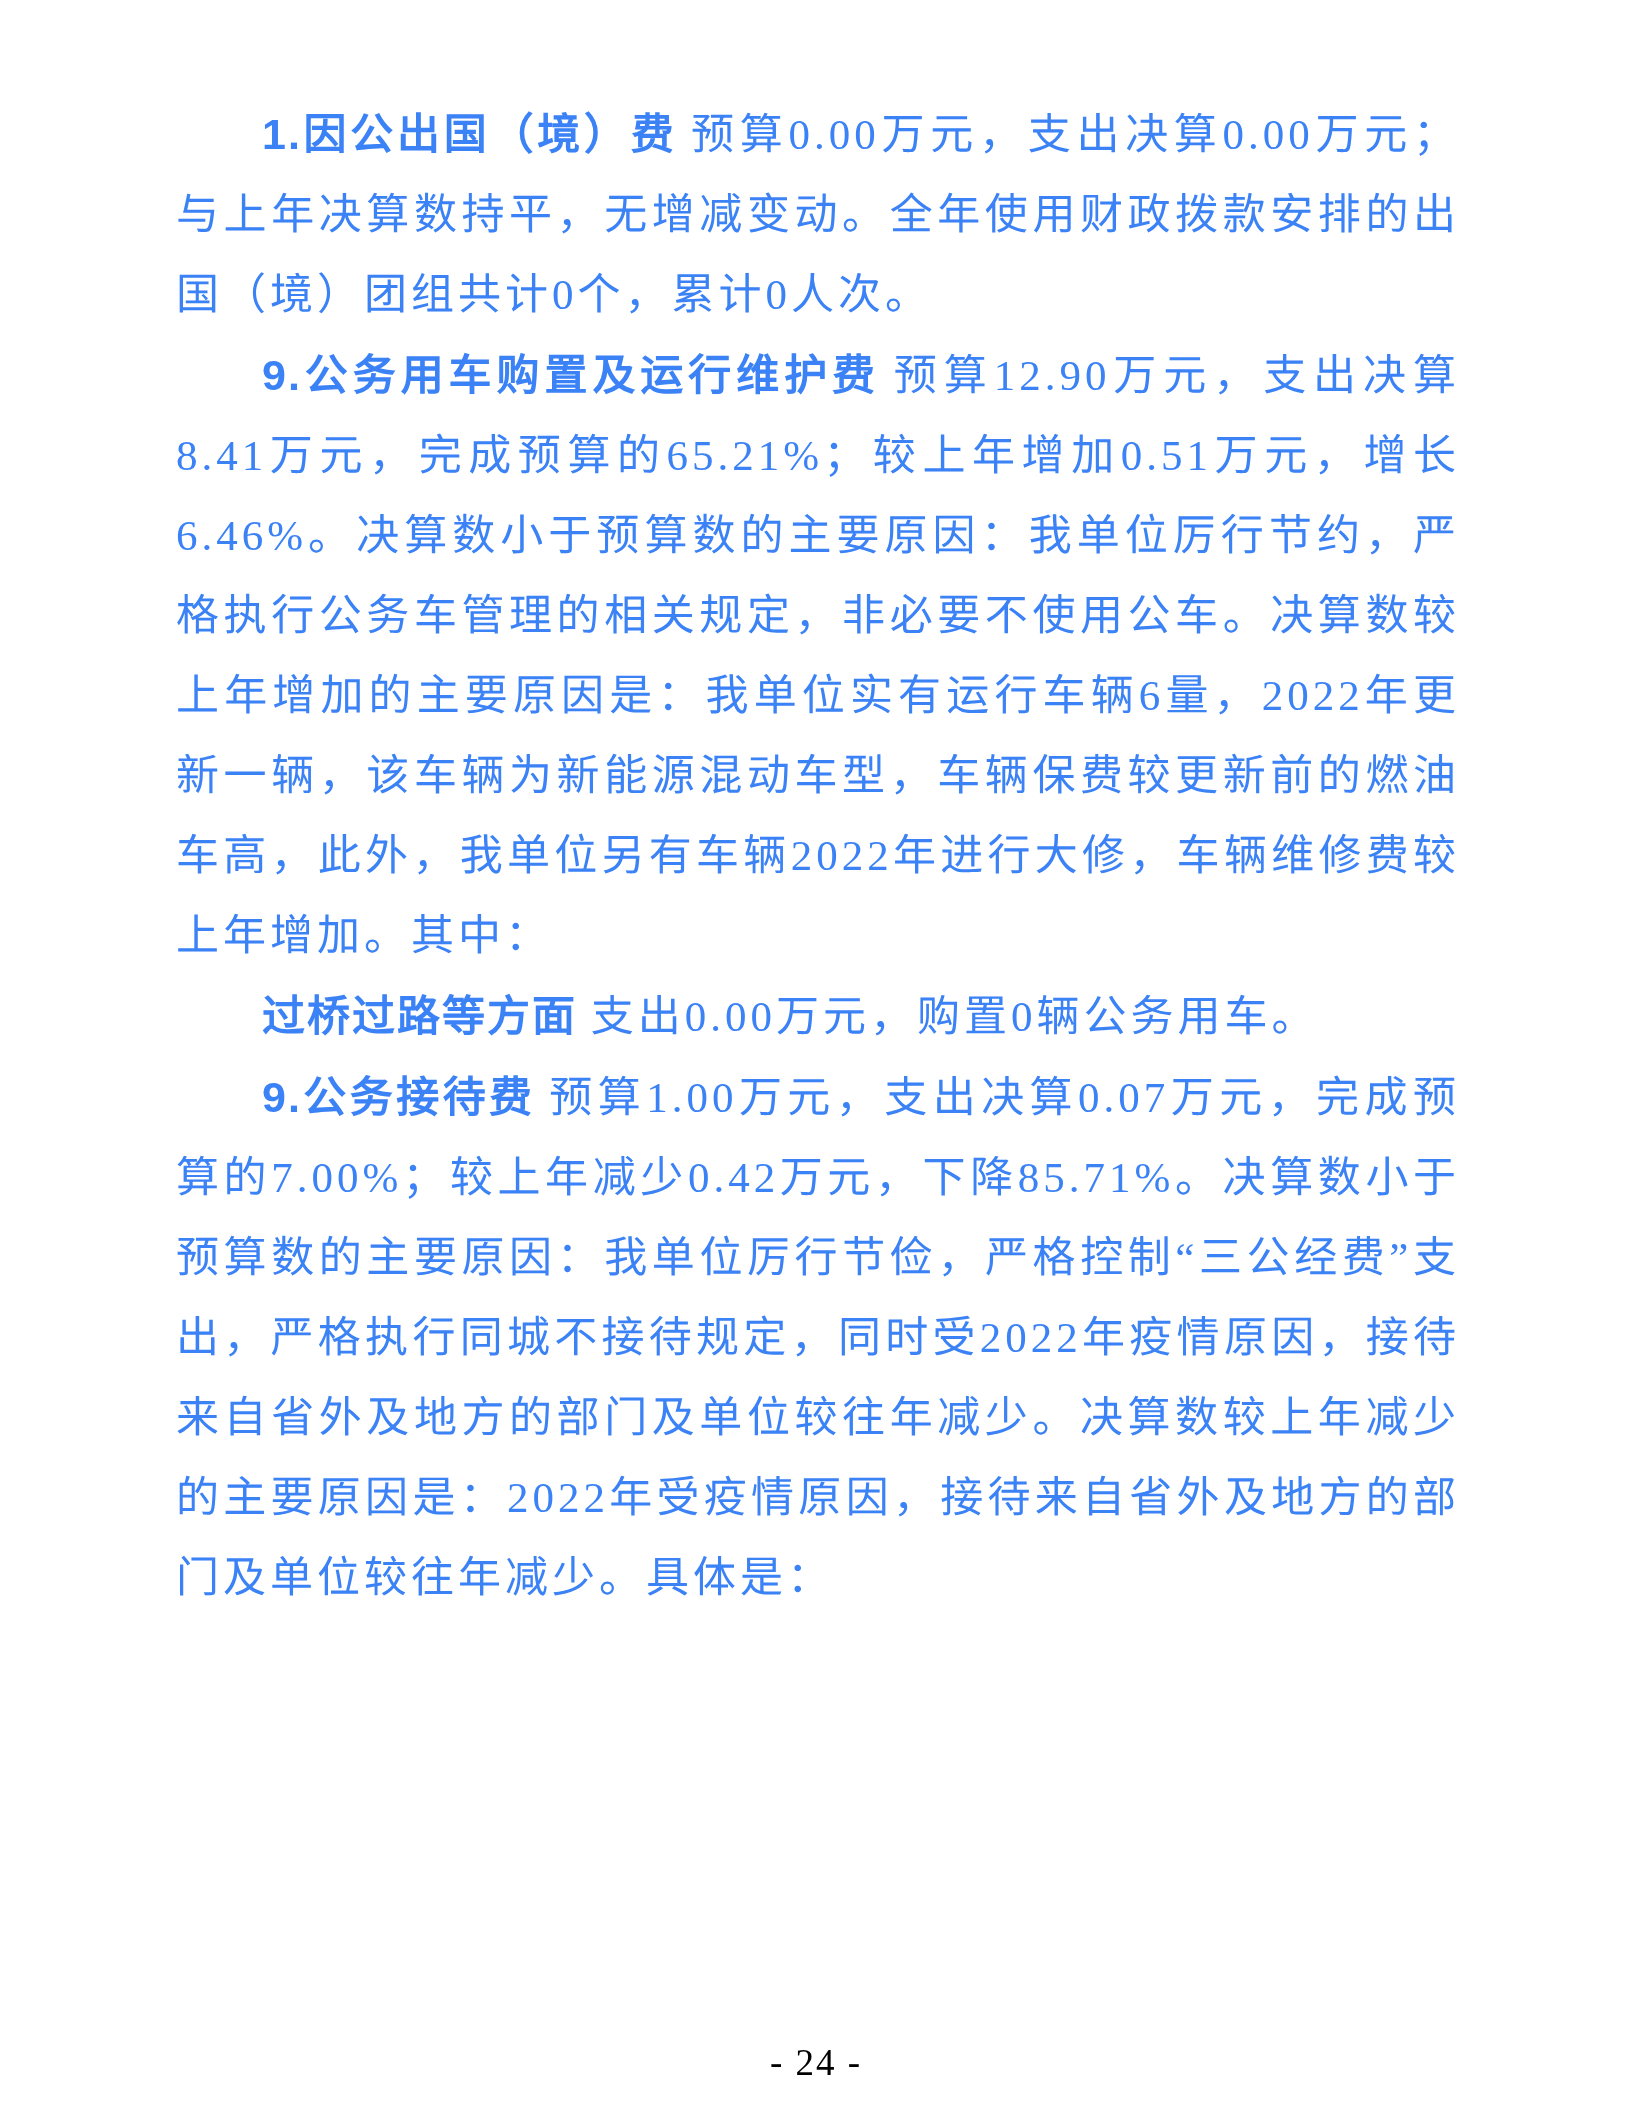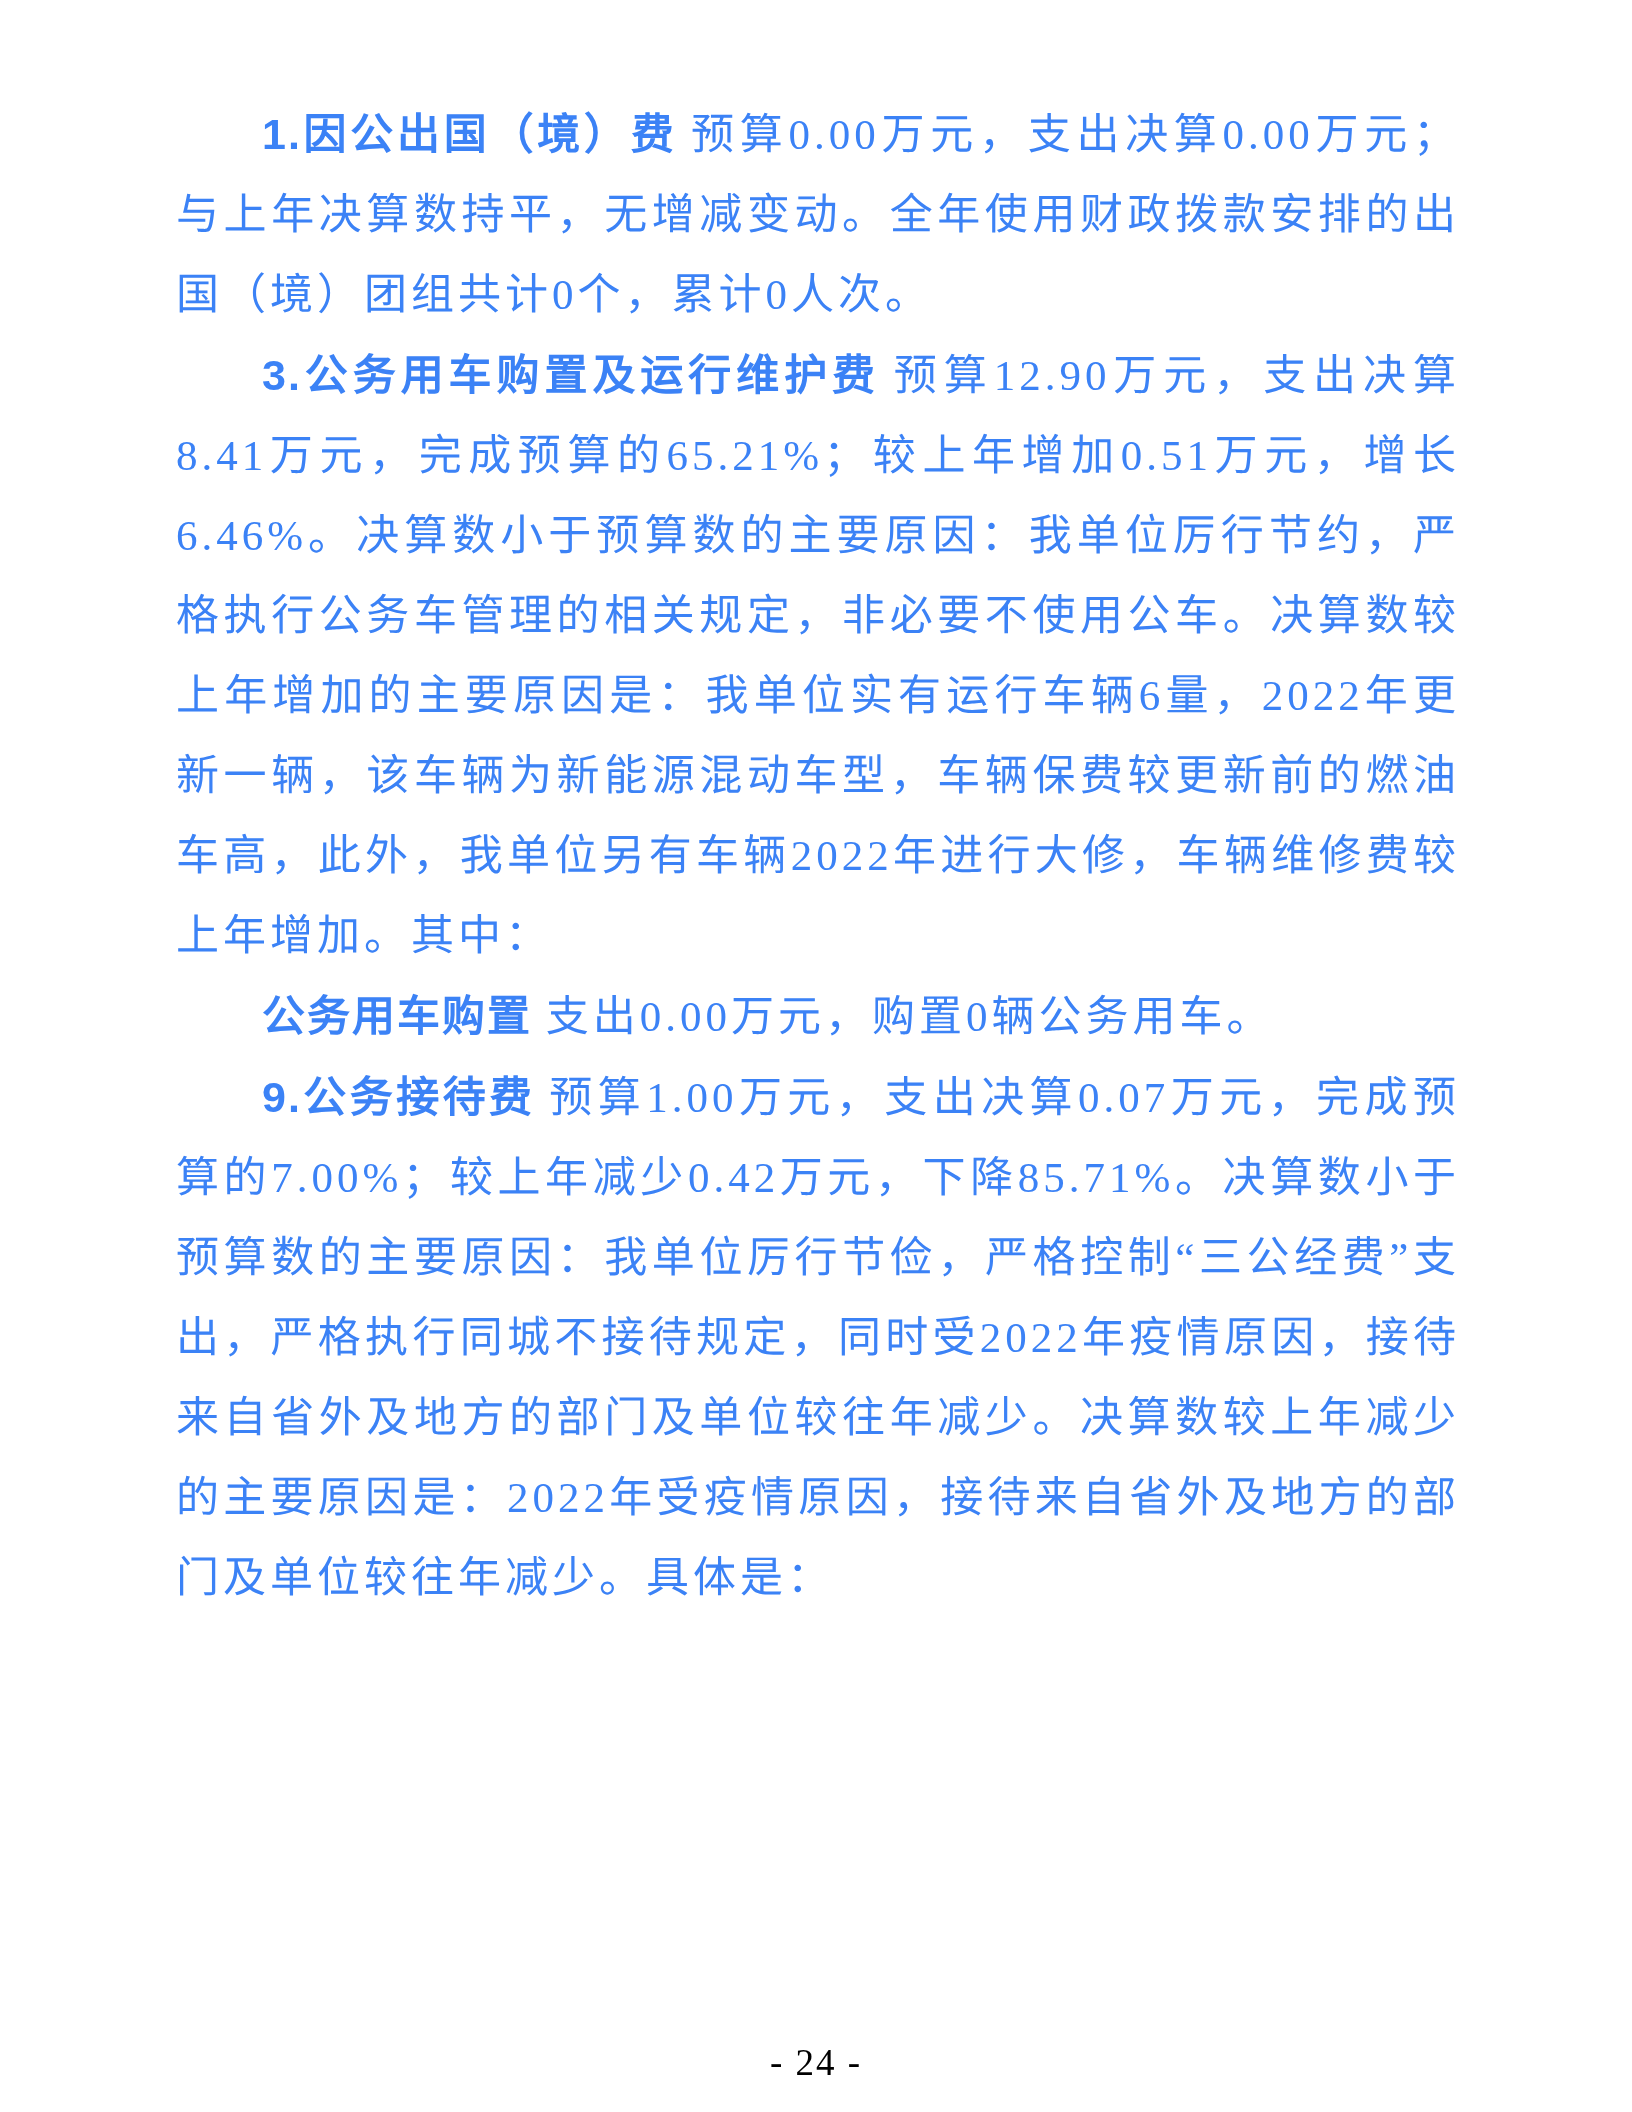--- a/index.html
+++ b/index.html
@@ -57,25 +57,25 @@
 <body>
 
 <div class="page">
   <main class="content">
 
     <p class="para">
       <strong class="lead">1.因公出国（境）费</strong><span>预算0.00万元，支出决算0.00万元；与上年决算数持平，无增减变动。全年使用财政拨款安排的出国（境）团组共计0个，累计0人次。</span>
     </p>
 
     <p class="para">
-      <strong class="lead">3.公务用车购置及运行维护费</strong><span>预算12.90万元，支出决算8.41万元，完成预算的65.21%；较上年增加0.51万元，增长6.46%。决算数小于预算数的主要原因：我单位厉行节约，严格执行公务车管理的相关规定，非必要不使用公车。决算数较上年增加的主要原因是：我单位实有运行车辆6量，2022年更新一辆，该车辆为新能源混动车型，车辆保费较更新前的燃油车高，此外，我单位另有车辆2022年进行大修，车辆维修费较上年增加。其中：</span>
+      <strong class="lead">9.公务用车购置及运行维护费</strong><span>预算12.90万元，支出决算8.41万元，完成预算的65.21%；较上年增加0.51万元，增长6.46%。决算数小于预算数的主要原因：我单位厉行节约，严格执行公务车管理的相关规定，非必要不使用公车。决算数较上年增加的主要原因是：我单位实有运行车辆6量，2022年更新一辆，该车辆为新能源混动车型，车辆保费较更新前的燃油车高，此外，我单位另有车辆2022年进行大修，车辆维修费较上年增加。其中：</span>
     </p>
 
     <p class="para">
-      <strong class="lead">公务用车购置</strong><span>支出0.00万元，购置0辆公务用车。</span>
+      <strong class="lead">过桥过路等方面</strong><span>支出0.00万元，购置0辆公务用车。</span>
     </p>
 
 
     <p class="para">
       <strong class="lead">9.公务接待费</strong><span>预算1.00万元，支出决算0.07万元，完成预算的7.00%；较上年减少0.42万元，下降85.71%。决算数小于预算数的主要原因：我单位厉行节俭，严格控制“三公经费”支出，严格执行同城不接待规定，同时受2022年疫情原因，接待来自省外及地方的部门及单位较往年减少。决算数较上年减少的主要原因是：2022年受疫情原因，接待来自省外及地方的部门及单位较往年减少。具体是：</span>
     </p>
 
   </main>
 
   <footer class="page-footer">

